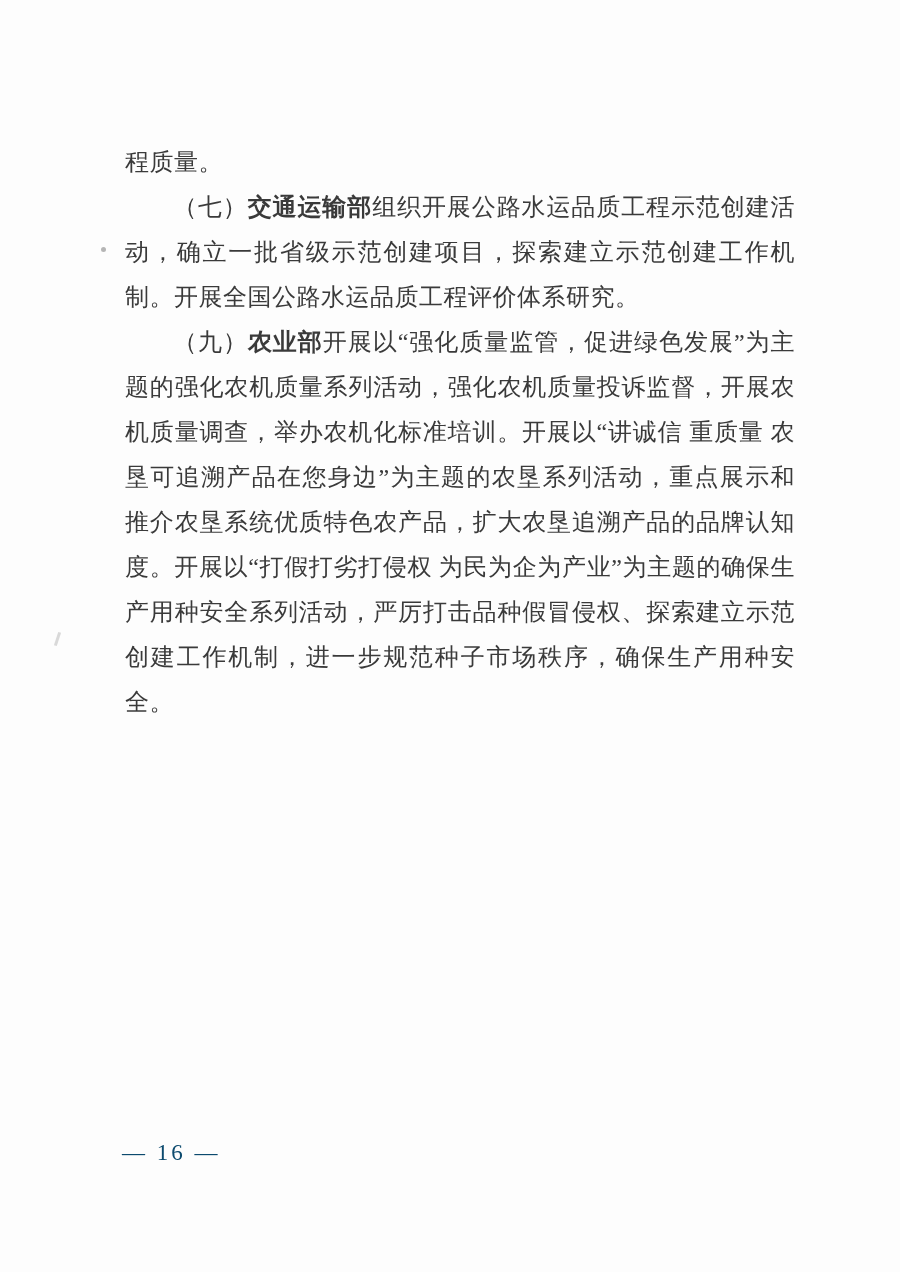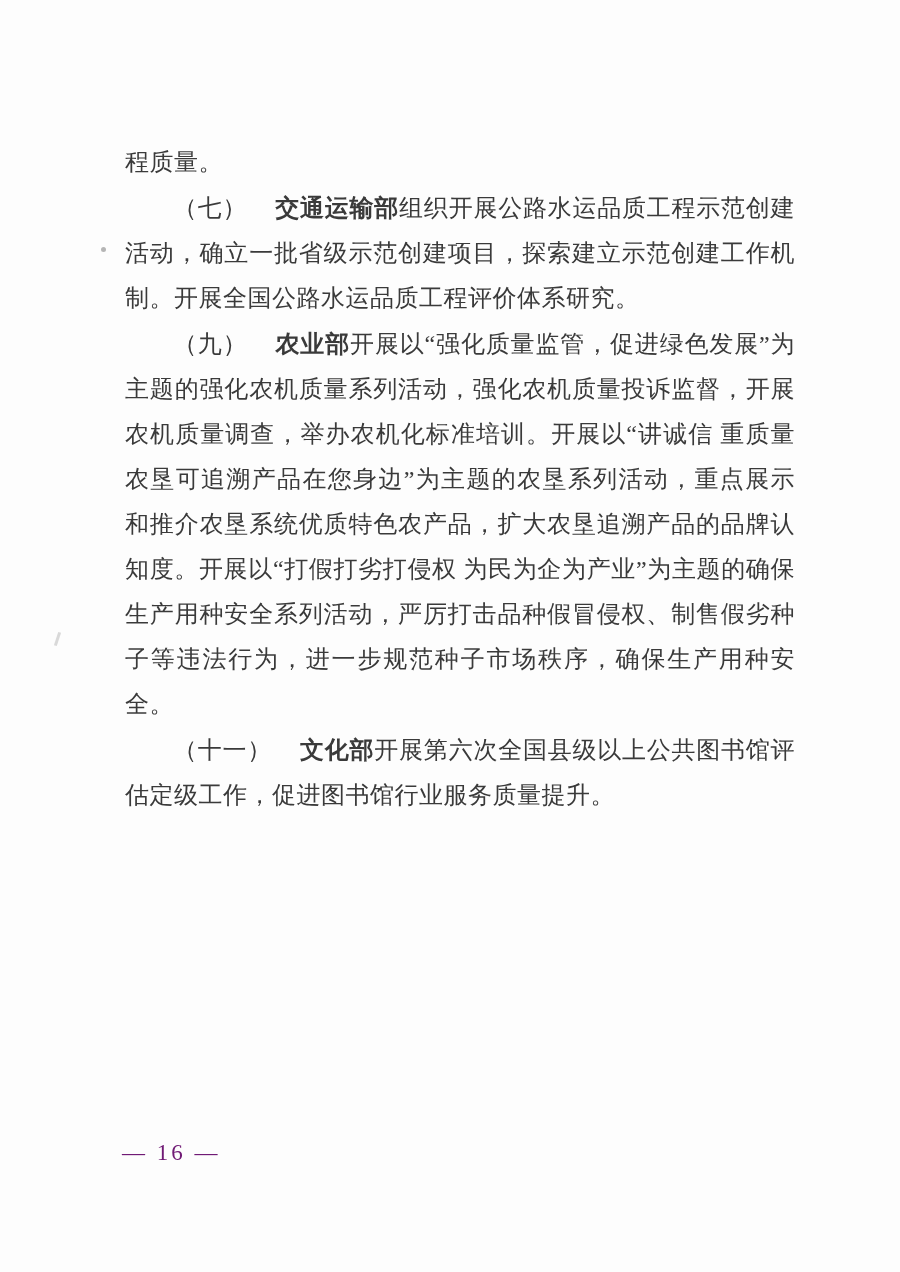--- a/index.html
+++ b/index.html
@@ -32,30 +32,29 @@
     text-indent: 2em;
   }
   p.para.continuation {
     text-indent: 0;
   }
   .section-prefix {
     font-weight: 400;
   }
   .ministry {
     font-weight: 700;
-    font-family: Liberation Sans, sans-serif;
-    margin-left: 28px;
+    font-family: Liberation Serif, serif;
   }
   .page-number {
     position: absolute;
     left: 122px;
     top: 1140px;
     font-size: 23px;
     letter-spacing: 3px;
-    color: #701a75;
+    color: #0c4a6e;
   }
   
   .artifact-dot {
     position: absolute;
     left: 101px;
     top: 247px;
     width: 5px;
     height: 5px;
     border-radius: 50%;
     background: #8f8f8f;
@@ -80,22 +79,21 @@
   <span class="artifact-dot"></span>
   <span class="artifact-mark"></span>
 
   <div class="content">
 
     <p class="para continuation"><span>程质量。</span></p>
 
     <p class="para"><span class="section-prefix">（七）</span><span class="ministry">交通运输部</span><span>组织开展公路水运品质工程示范创建活动，确立一批省级示范创建项目，探索建立示范创建工作机制。开展全国公路水运品质工程评价体系研究。</span></p>
 
 
-    <p class="para"><span class="section-prefix">（九）</span><span class="ministry">农业部</span><span>开展以“强化质量监管，促进绿色发展”为主题的强化农机质量系列活动，强化农机质量投诉监督，开展农机质量调查，举办农机化标准培训。开展以“讲诚信 重质量 农垦可追溯产品在您身边”为主题的农垦系列活动，重点展示和推介农垦系统优质特色农产品，扩大农垦追溯产品的品牌认知度。开展以“打假打劣打侵权 为民为企为产业”为主题的确保生产用种安全系列活动，严厉打击品种假冒侵权、制售假劣种子等违法行为，进一步规范种子市场秩序，确保生产用种安全。</span></p>
+    <p class="para"><span class="section-prefix">（九）</span><span class="ministry">农业部</span><span>开展以“强化质量监管，促进绿色发展”为主题的强化农机质量系列活动，强化农机质量投诉监督，开展农机质量调查，举办农机化标准培训。开展以“讲诚信 重质量 农垦可追溯产品在您身边”为主题的农垦系列活动，重点展示和推介农垦系统优质特色农产品，扩大农垦追溯产品的品牌认知度。开展以“打假打劣打侵权 为民为企为产业”为主题的确保生产用种安全系列活动，严厉打击品种假冒侵权、探索建立示范创建工作机制，进一步规范种子市场秩序，确保生产用种安全。</span></p>
 
 
-    <p class="para"><span class="section-prefix">（十一）</span><span class="ministry">文化部</span><span>开展第六次全国县级以上公共图书馆评估定级工作，促进图书馆行业服务质量提升。</span></p>
 
   </div>
 
   <div class="page-number">— 16 —</div>
 
 </div>
 
 </body></html>

